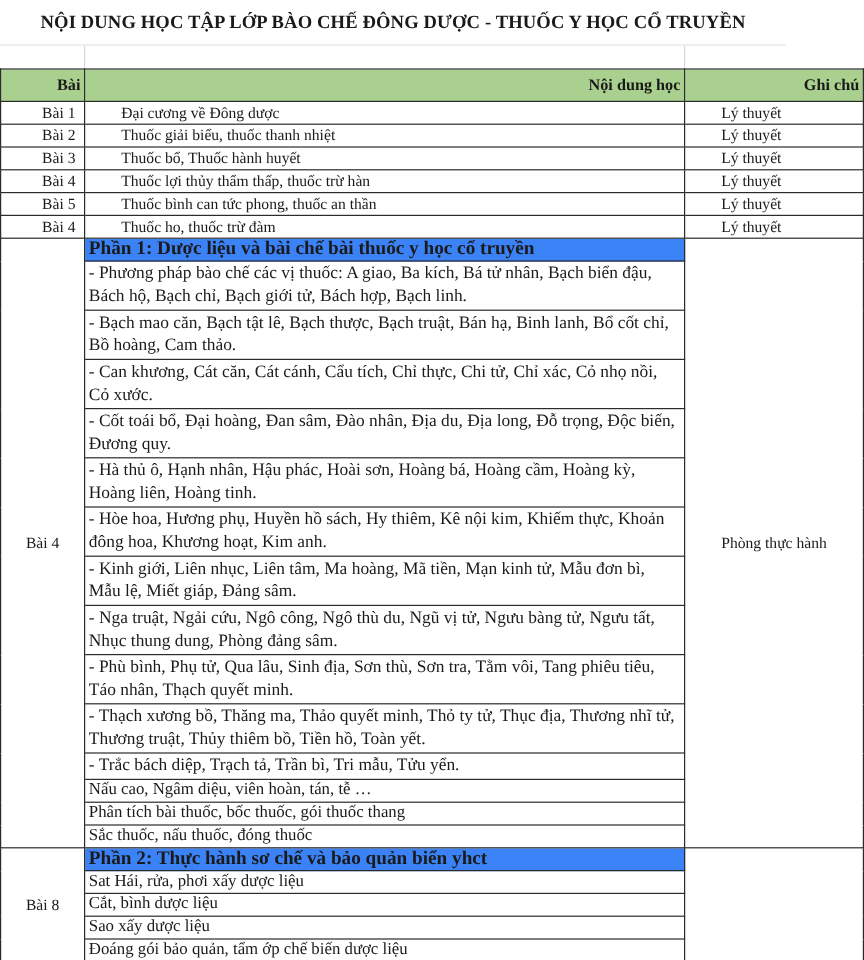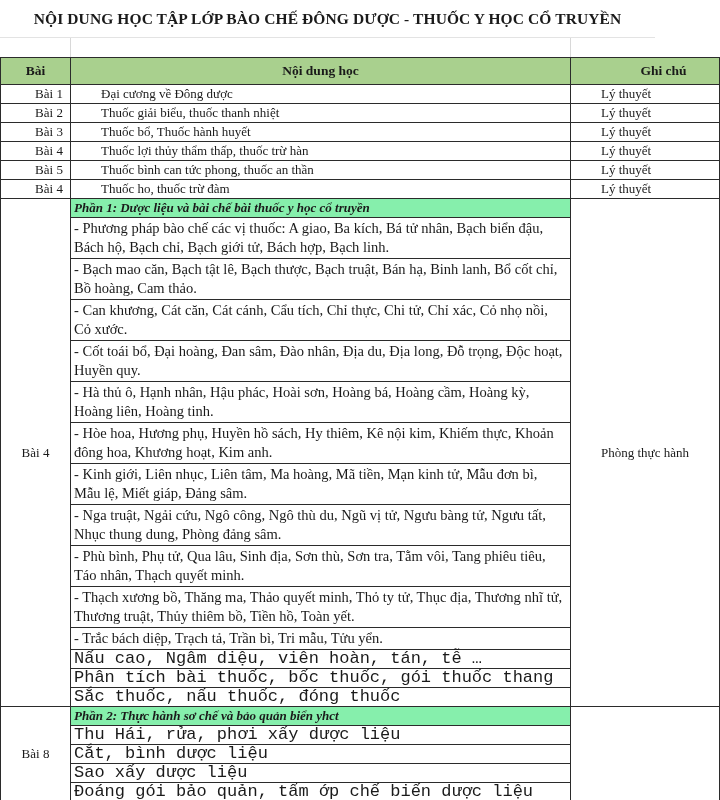--- a/index.html
+++ b/index.html
@@ -8,27 +8,27 @@
   .title { position:absolute; left:0; top:0; width:655px; height:37px;
            display:flex; align-items:center; justify-content:center;
            font-weight:bold; font-size:15.5px; letter-spacing:0.1px; border-bottom:1px solid #e3e3e3; }
   .spacer { position:absolute; left:0; top:38px; width:720px; height:19px; }
   .spacer .v1 { position:absolute; left:70px; top:0; width:1px; height:19px; background:#d8d8d8; }
   .spacer .v2 { position:absolute; left:570px; top:0; width:1px; height:19px; background:#d8d8d8; }
   table { position:absolute; left:0; top:57px; width:719px; border-collapse:collapse; table-layout:fixed; }
   col.c1 { width:70px; } col.c2 { width:500px; } col.c3 { width:149px; }
   td, th { border:1px solid #2b2b2b; padding:0 3px; vertical-align:middle; font-size:13px; line-height:18px; }
   th { background:#a9d08e; height:26px; font-size:13.5px; font-weight:bold; }
-  th.h1, th.h2 { text-align:center;margin-left:24px; }
-  th.h3 { text-align:center;padding-left:40px; }
+  th.h1, th.h2 { text-align:right;margin-left:24px; }
+  th.h3 { text-align:right;padding-left:40px; }
   td.bai { text-align:center; }
   tr.simple td { height:18px;padding-left:30px; }
-  td.section { background:#86efac; font-weight:bold; font-size:13px; height:18px;font-style:italic; }
+  td.section { background:#3b82f6; font-weight:bold; font-size:16px; height:18px; }
   td.item { font-size:14.5px; line-height:19px; padding-top:1px; padding-bottom:1px; }
-  td.plain { height:17px; font-size:17px;font-family:Liberation Mono, monospace; }
+  td.plain { height:17px; font-size:14px; }
   td.note-center { text-align:center; }
 </style>
 </head>
 <body>
 
 <div class="title">NỘI DUNG HỌC TẬP LỚP BÀO CHẾ ĐÔNG DƯỢC - THUỐC Y HỌC CỔ TRUYỀN</div>
 <div class="spacer">
   <div class="v1"></div>
   <div class="v2"></div>
 </div>
@@ -86,21 +86,21 @@
     <tr>
         <td class="item">- Phương pháp bào chế các vị thuốc: A giao, Ba kích, Bá tử nhân, Bạch biển đậu, Bách hộ, Bạch chỉ, Bạch giới tử, Bách hợp, Bạch linh.</td>
       </tr>
     <tr>
         <td class="item">- Bạch mao căn, Bạch tật lê, Bạch thược, Bạch truật, Bán hạ, Binh lanh, Bổ cốt chỉ, Bồ hoàng, Cam thảo.</td>
       </tr>
     <tr>
         <td class="item">- Can khương, Cát căn, Cát cánh, Cẩu tích, Chỉ thực, Chi tử, Chỉ xác, Cỏ nhọ nồi, Cỏ xước.</td>
       </tr>
     <tr>
-        <td class="item">- Cốt toái bổ, Đại hoàng, Đan sâm, Đào nhân, Địa du, Địa long, Đỗ trọng, Độc hoạt, Huyền quy.</td>
+        <td class="item">- Cốt toái bổ, Đại hoàng, Đan sâm, Đào nhân, Địa du, Địa long, Đỗ trọng, Độc biến, Đương quy.</td>
       </tr>
     <tr>
         <td class="item">- Hà thủ ô, Hạnh nhân, Hậu phác, Hoài sơn, Hoàng bá, Hoàng cầm, Hoàng kỳ, Hoàng liên, Hoàng tinh.</td>
       </tr>
     <tr>
         <td class="item">- Hòe hoa, Hương phụ, Huyền hồ sách, Hy thiêm, Kê nội kim, Khiếm thực, Khoản đông hoa, Khương hoạt, Kim anh.</td>
       </tr>
     <tr>
         <td class="item">- Kinh giới, Liên nhục, Liên tâm, Ma hoàng, Mã tiền, Mạn kinh tử, Mẫu đơn bì, Mẫu lệ, Miết giáp, Đảng sâm.</td>
       </tr>
@@ -125,21 +125,21 @@
     <tr>
         <td class="plain">Sắc thuốc, nấu thuốc, đóng thuốc</td>
       </tr>
 
     <tr>
       <td class="bai" rowspan="5">Bài 8</td>
       <td class="section">Phần 2: Thực hành sơ chế và bảo quản biển yhct</td>
       <td class="note-center" rowspan="5"></td>
     </tr>
     <tr>
-        <td class="plain">Thu Hái, rửa, phơi xấy dược liệu</td>
+        <td class="plain">Sat Hái, rửa, phơi xấy dược liệu</td>
       </tr>
     <tr>
         <td class="plain">Cắt, bình dược liệu</td>
       </tr>
     <tr>
         <td class="plain">Sao xấy dược liệu</td>
       </tr>
     <tr>
         <td class="plain">Đoáng gói bảo quản, tẩm ớp chế biến dược liệu</td>
       </tr>

